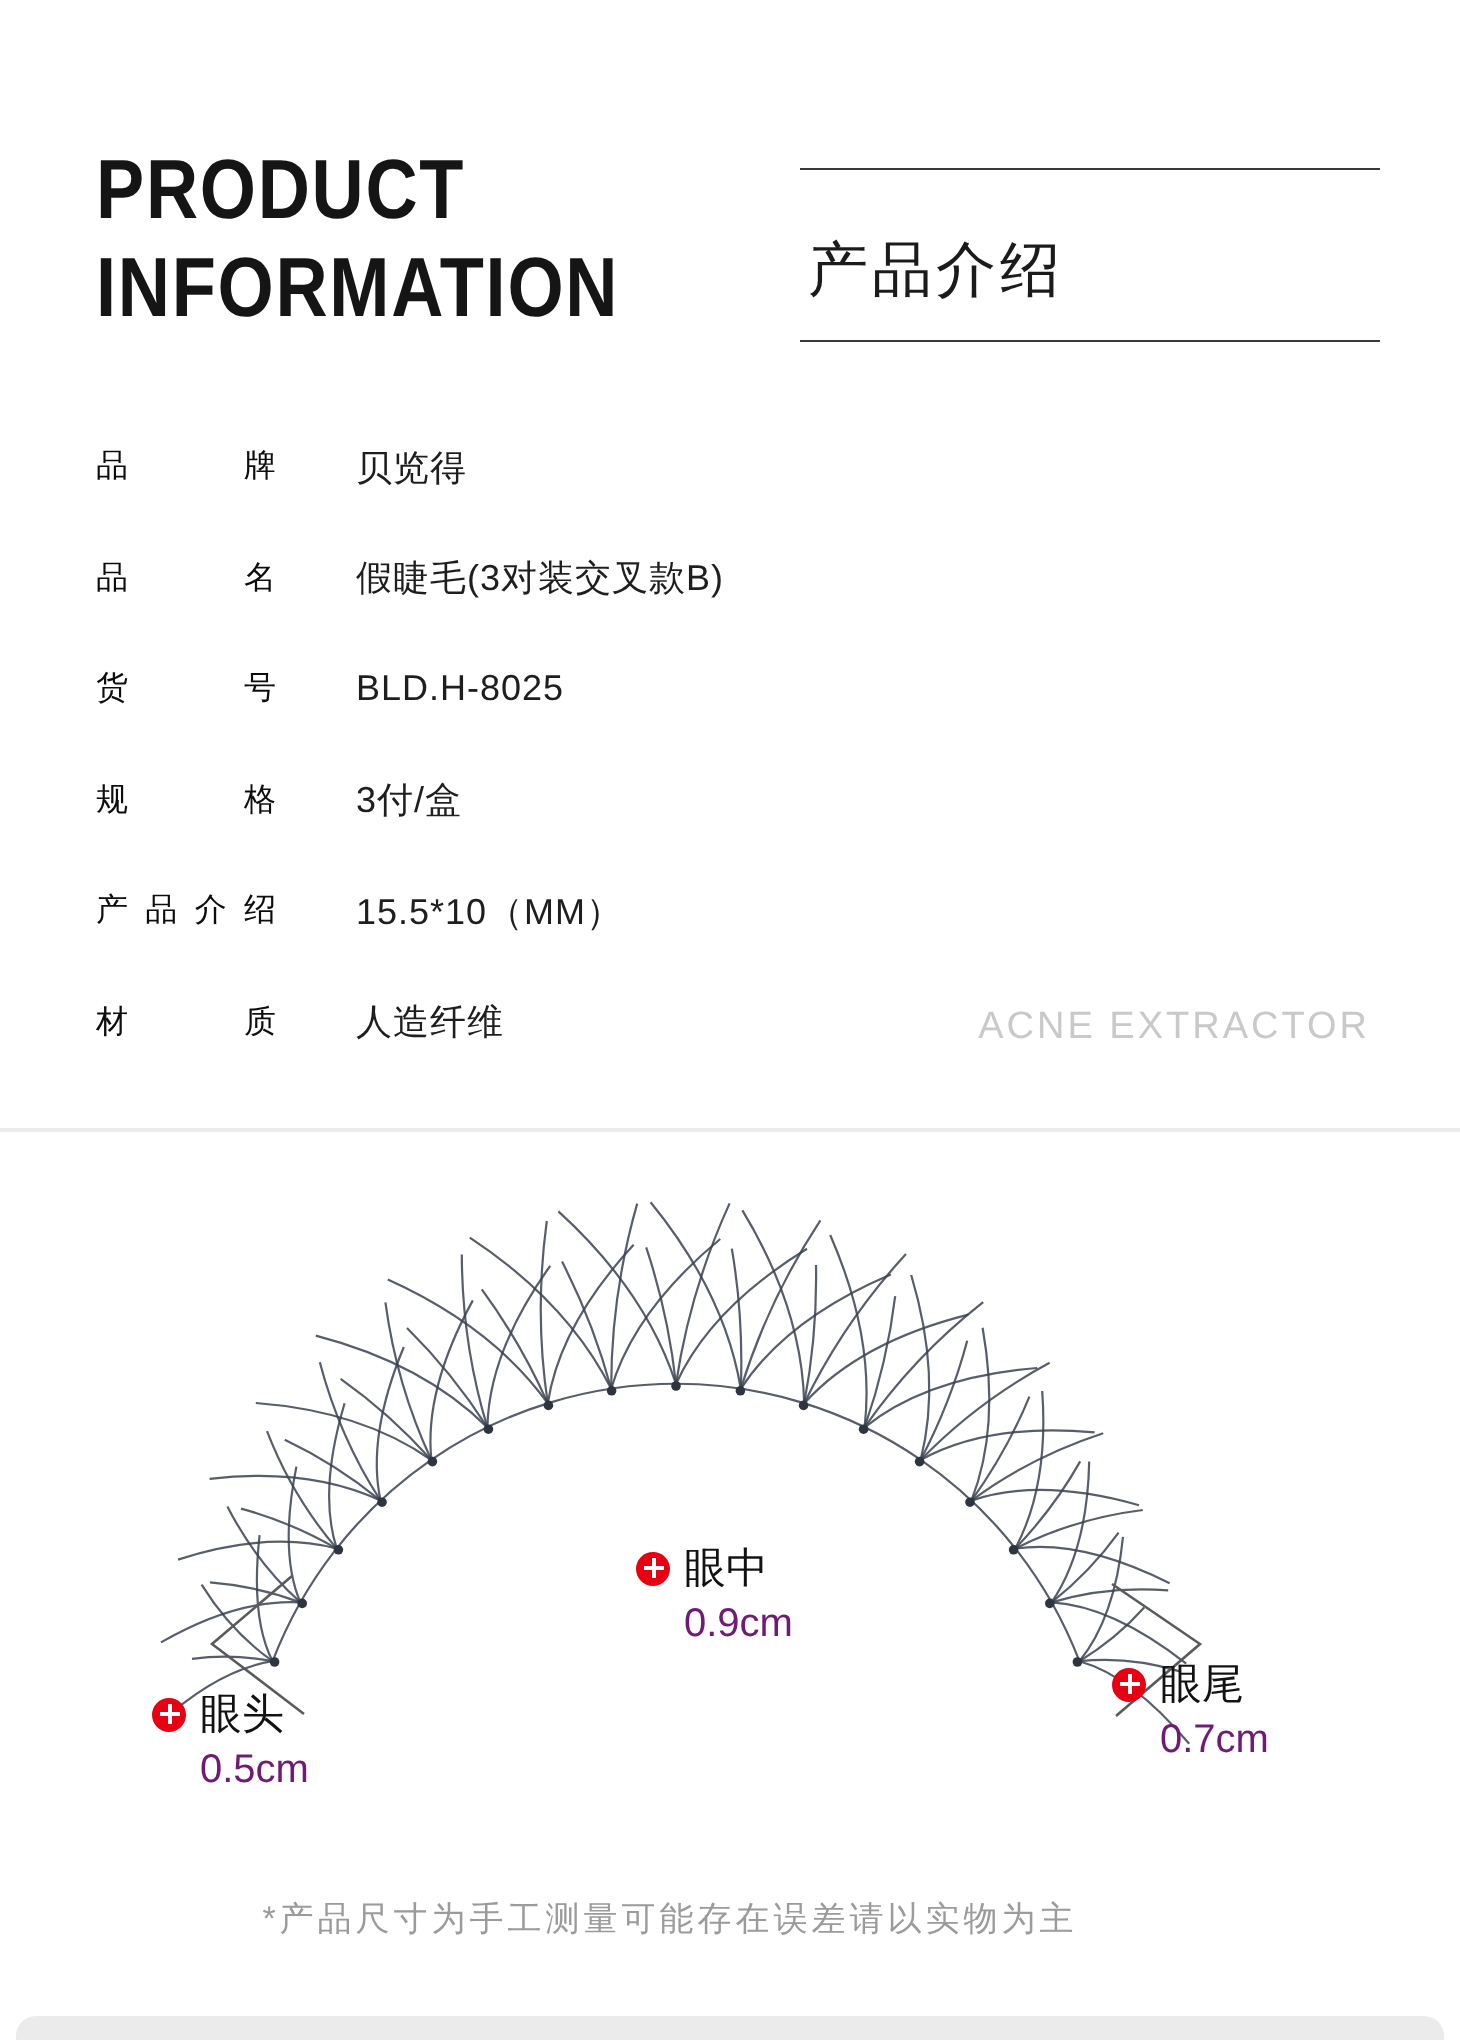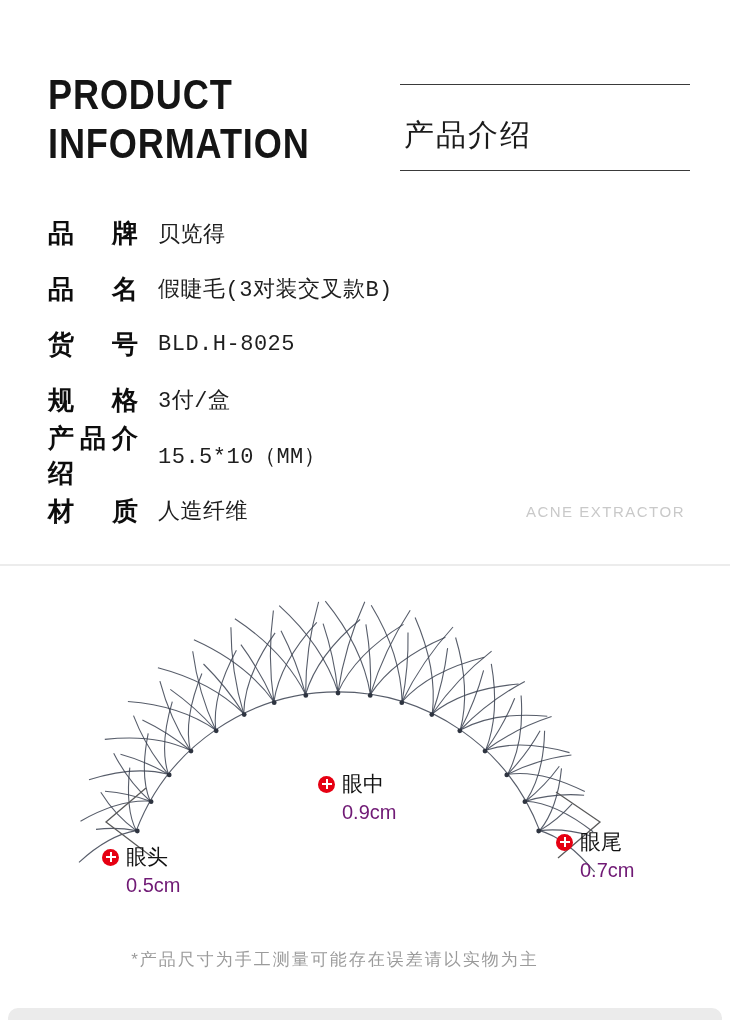--- a/index.html
+++ b/index.html
@@ -18,27 +18,27 @@
   .cn-block {
     position:absolute; left:400px; top:84px; width:290px;
     border-top:1.5px solid #3a3a3a; border-bottom:1.5px solid #3a3a3a;
     padding:30px 4px 14px; text-align:left;
   }
   .cn-title { font-size:30px; color:#1b1b1b; letter-spacing:2px; }
   
   .specs { position:absolute; left:48px; top:206px; }
   .spec-row { display:flex; align-items:center; height:55.5px; }
   .spec-label {
-    width:90px; font-size:26px; font-weight:700; color:#0d0d0d;
+    width:90px; font-size:16px; font-weight:400; color:#0d0d0d;
     text-align:justify; text-align-last:justify; text-justify:inter-character;
   }
-  .spec-value { margin-left:20px; font-size:22px; color:#1e1e1e; letter-spacing:0.5px;font-family:Liberation Mono, monospace; }
+  .spec-value { margin-left:40px; font-size:18px; color:#1e1e1e; letter-spacing:0.5px; }
   .watermark {
     position:absolute; right:45px; top:503px;
-    font-size:15px; letter-spacing:1.5px; color:#c9c9c9;
+    font-size:19px; letter-spacing:1.5px; color:#c9c9c9;
   }
   .divider { position:absolute; left:0; top:564px; width:730px; height:2px; background:#ececec; }
   
   .diagram { position:absolute; left:0; top:570px; width:730px; height:360px; }
   .diagram svg { position:absolute; left:0; top:0; }
   .lash-stroke path { stroke:#3a4150; stroke-width:1.1; fill:none; opacity:0.85; }
   .lash-stroke circle { fill:#2e3440; }
   .band-arc { stroke:#4a5160; stroke-width:1; fill:none; opacity:0.35; }
   .bracket { stroke:#5a5a5a; stroke-width:1.3; fill:none; }
   .ann { position:absolute; font-size:21px; color:#121212; }
@@ -200,21 +200,21 @@
     </svg>
 
     <div class="ann" style="left:318px; top:200px;">
       <div class="ann-row">
         <span class="badge"></span>
         <span>眼中</span>
       </div>
       <div class="ann-value">0.9cm</div>
     </div>
 
-    <div class="ann" style="left:102px; top:273px;">
+    <div class="ann" style="left:76px; top:273px;">
       <div class="ann-row">
         <span class="badge"></span>
         <span>眼头</span>
       </div>
       <div class="ann-value">0.5cm</div>
     </div>
 
     <div class="ann" style="left:556px; top:258px;">
       <div class="ann-row">
         <span class="badge"></span>

